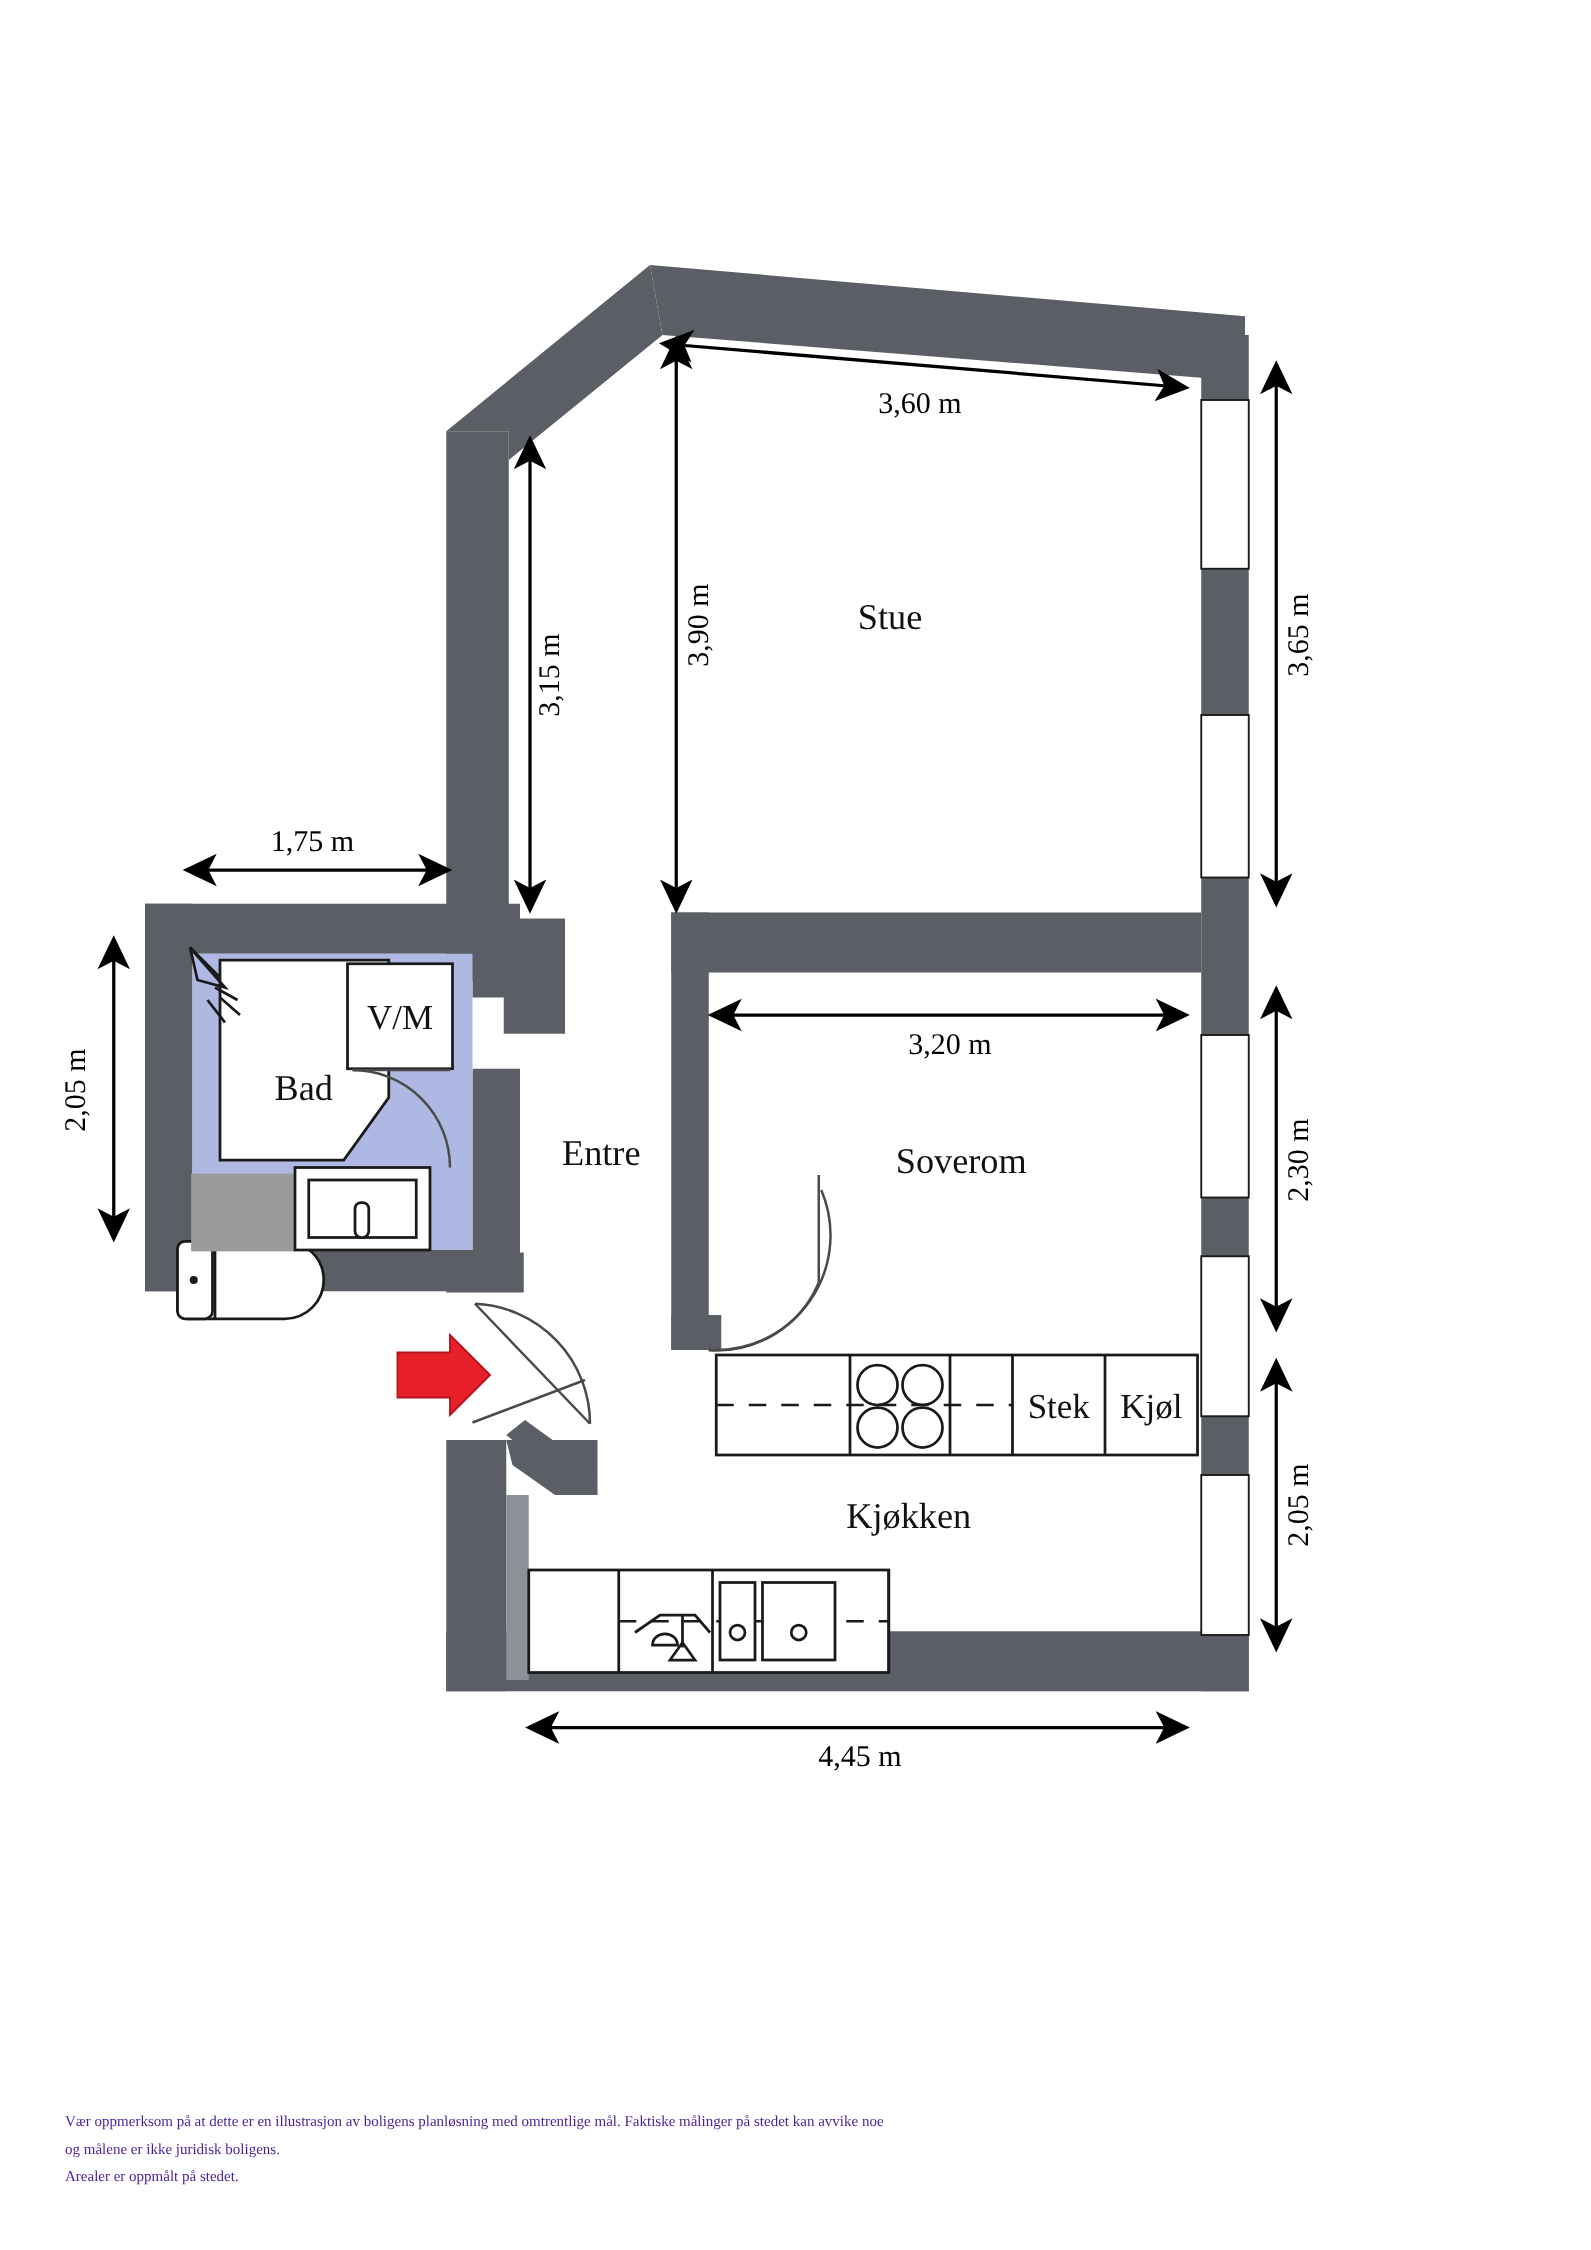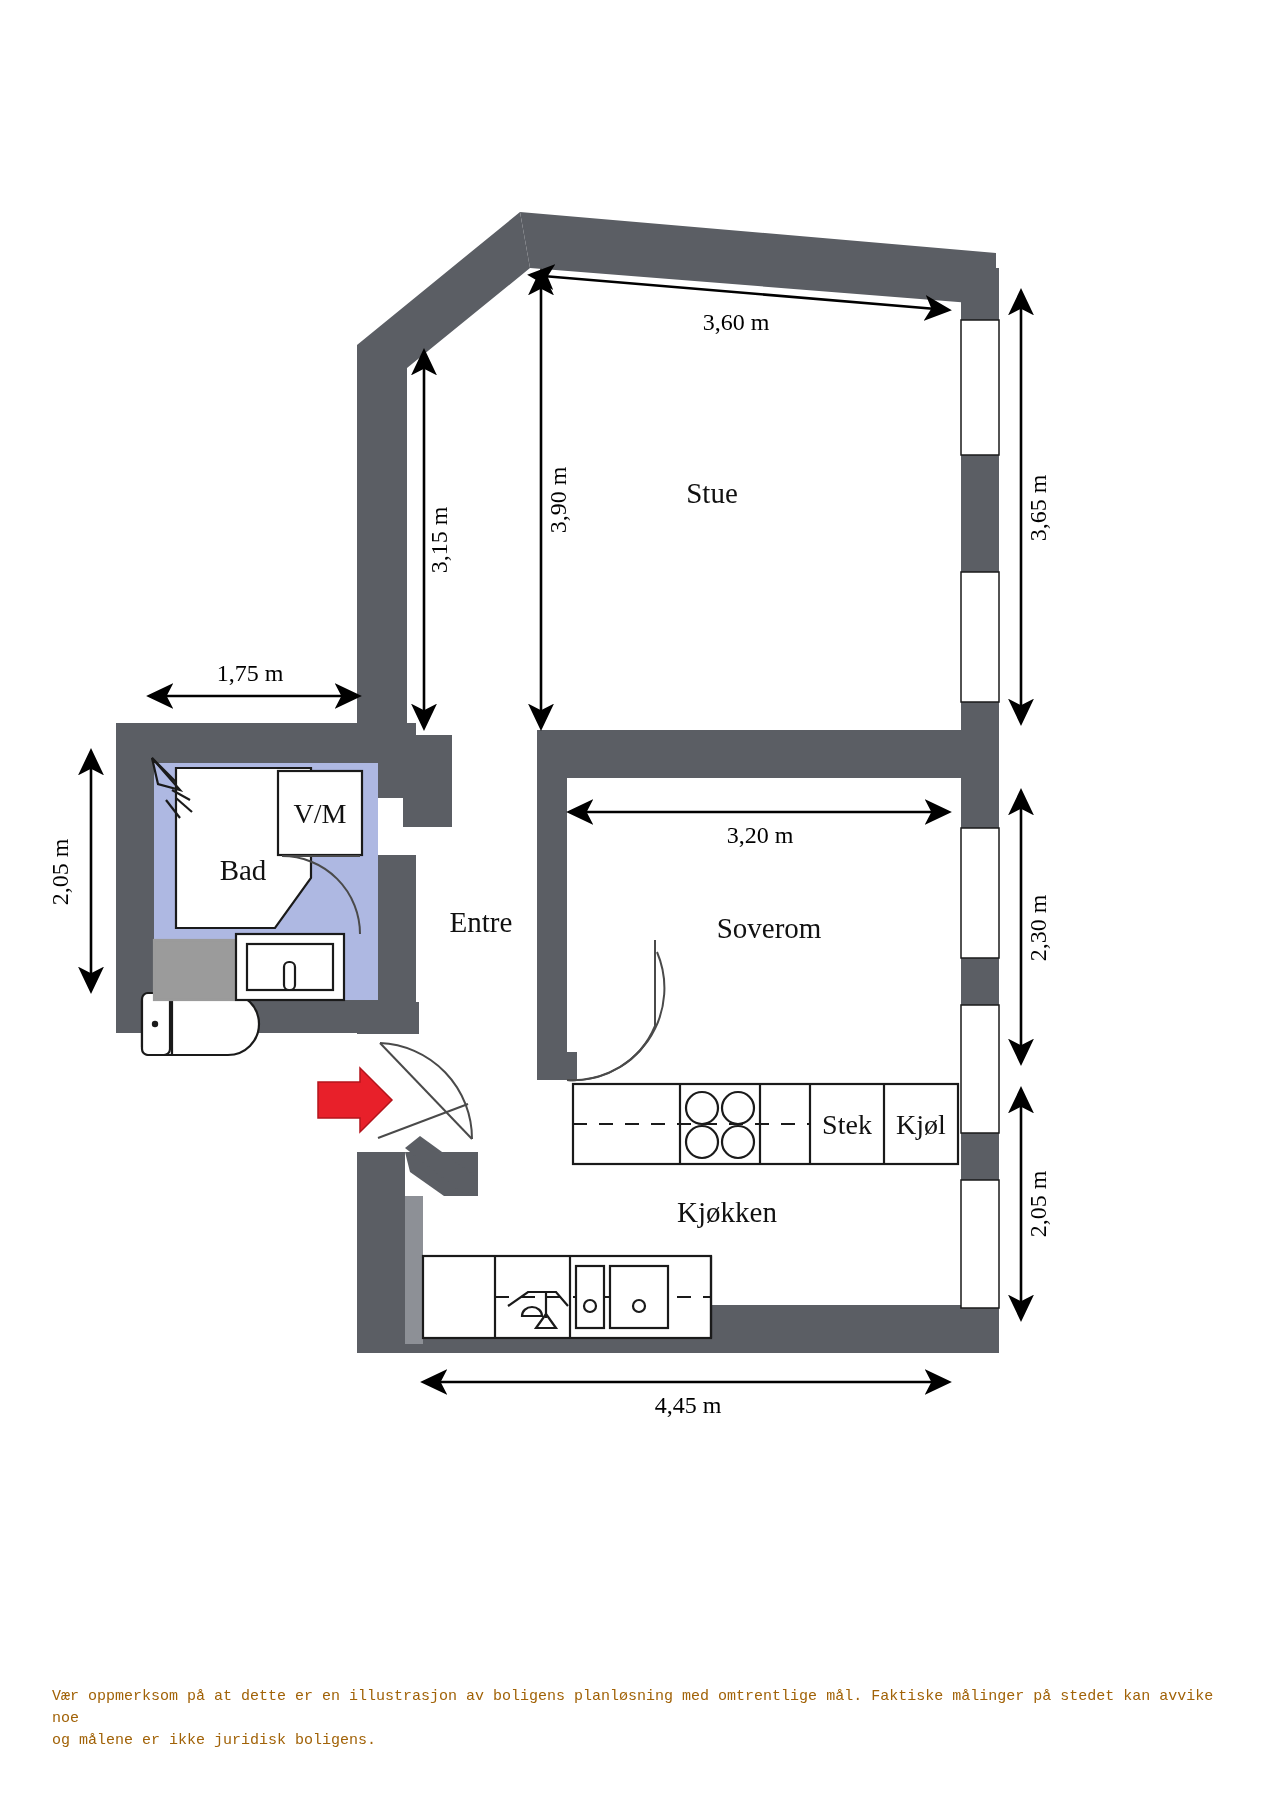--- a/index.html
+++ b/index.html
@@ -5,22 +5,22 @@
   html,body{margin:0;padding:0;background:#fff;}
   body{width:1273px;height:1800px;position:relative;font-family:"Liberation Sans",sans-serif;overflow:hidden;}
   .page{position:absolute;inset:0;}
 
   
   #company{position:absolute;right:30px;top:48px;font-size:30px;color:#000;
            font-family:"Liberation Sans",sans-serif;letter-spacing:.1px;white-space:nowrap;}
   #title{position:absolute;left:365px;top:110px;font-size:32px;color:#000;
          font-family:"Liberation Sans",sans-serif;white-space:nowrap;}
 
-  #footer{position:absolute;left:52px;top:1686px;width:1180px;font-size:15px;line-height:22px;
-          color:#a16207;font-family:Liberation Mono, monospace;}
+  #footer{position:absolute;left:52px;top:1686px;width:1180px;font-size:12px;line-height:22px;
+          color:#4c1d95;font-family:Liberation Serif, serif;}
   #footer div{white-space:pre-wrap;}
 
   
   #plan{position:absolute;left:0;top:0;width:1273px;height:1520px;}
   svg{display:block;}
 
   .roomlabel{font-family:"Liberation Serif",serif;font-size:29px;fill:#111;text-anchor:middle;}
   .applabel{font-family:"Liberation Serif",serif;font-size:28px;fill:#111;text-anchor:middle;}
   .dimlabel{font-family:"Liberation Serif",serif;font-size:24px;fill:#000;text-anchor:middle;}
 </style>
@@ -249,15 +249,16 @@
     <text class="dimlabel" x="1046" y="928" transform="rotate(-90 1046 928)">2,30 m</text>
     <text class="dimlabel" x="1046" y="1204" transform="rotate(-90 1046 1204)">2,05 m</text>
     <text class="dimlabel" x="688" y="1413">4,45 m</text>
 
   </svg>
   </div>
 
   <div id="footer">
     <div>Vær oppmerksom på at dette er en illustrasjon av boligens planløsning med omtrentlige mål. Faktiske målinger på stedet kan avvike noe</div>
     <div>og målene er ikke juridisk boligens.</div>
+    <div>Arealer er oppmålt på stedet.</div>
   </div>
 
 </div>
 
 </body></html>

